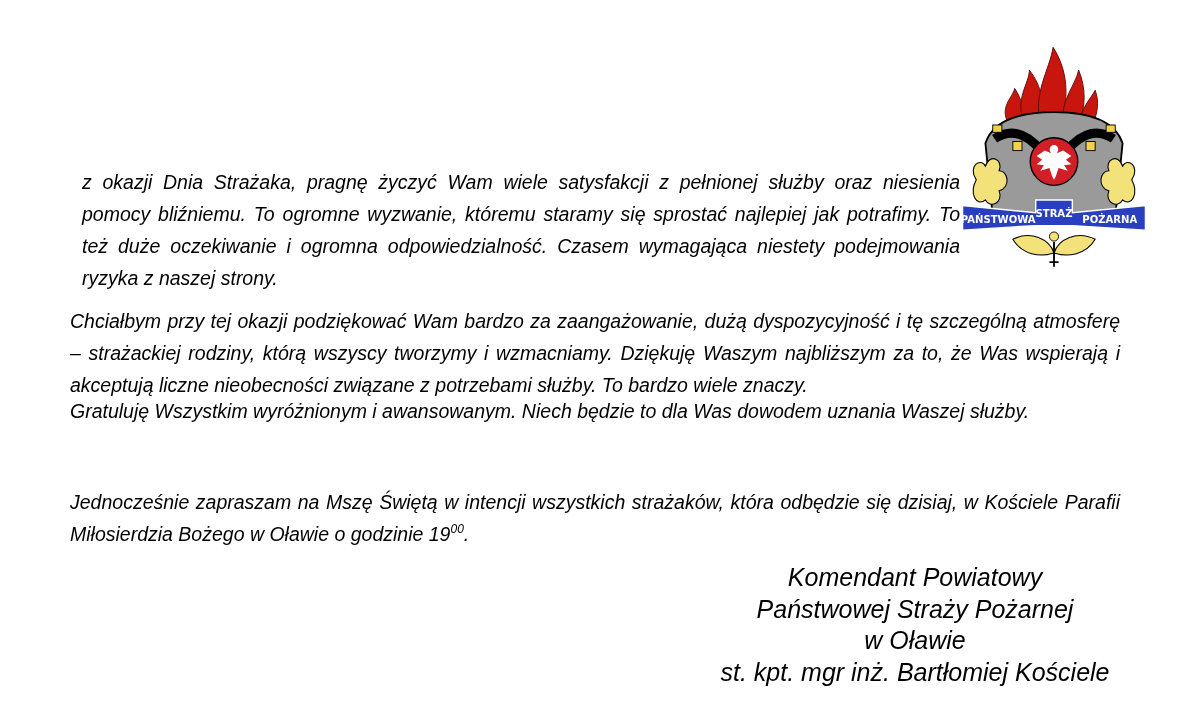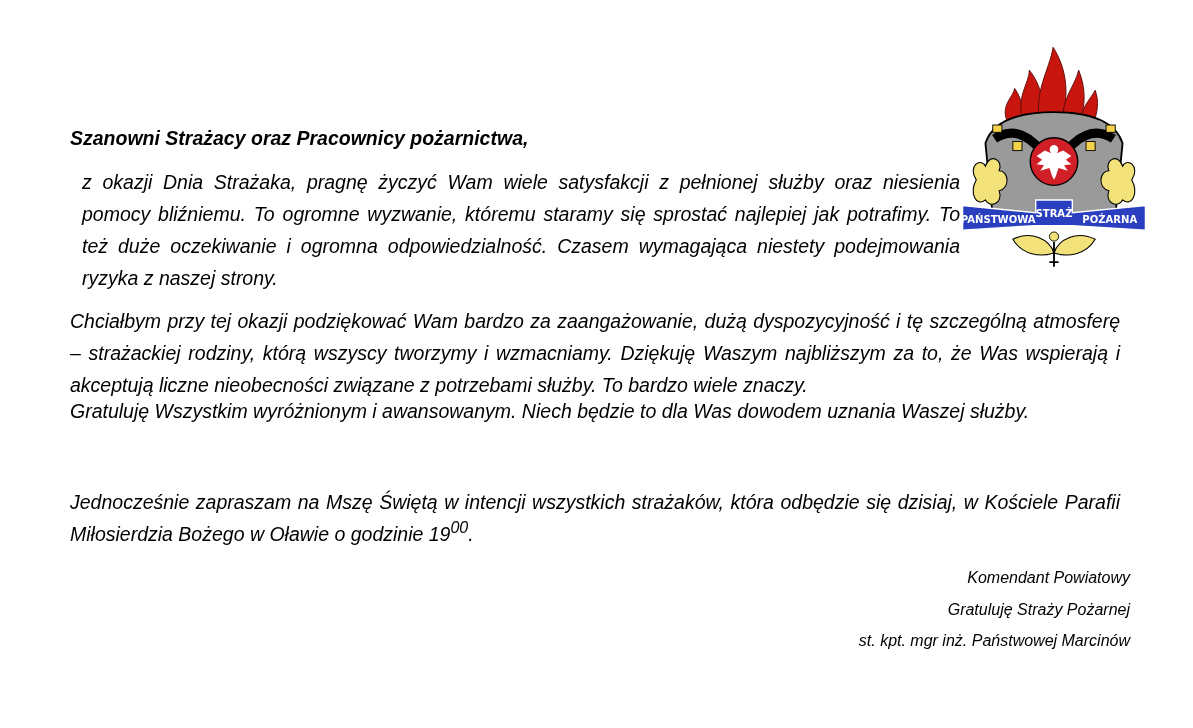--- a/index.html
+++ b/index.html
@@ -8,22 +8,22 @@
   .page { position:absolute; left:0; top:0; width:1193px; height:728px; }
   .logo { position:absolute; left:958px; top:38px; width:192px; height:238px; }
   .text { position:absolute; font-style:italic; font-size:19.5px; line-height:32px; }
   .greeting { left:70px; top:122px; font-weight:bold; }
   .p1 { left:82px; top:166px; width:878px; text-align:justify; text-align-last:left; }
   .full { left:70px; width:1050px; text-align:justify; text-align-last:left; }
   .p2 { top:305px; }
   .p3 { top:395px; }
   .p4 { top:486px; }
   p { margin:0; }
-  sup { font-size:16px; line-height:0; vertical-align:super; position:relative; top:-1px; }
-  .sig { position:absolute; left:700px; top:562px; width:430px; text-align:right; font-style:italic; font-size:16px; line-height:31.5px; }
+  sup { font-size:12px; line-height:0; vertical-align:super; position:relative; top:-1px; }
+  .sig { position:absolute; left:700px; top:562px; width:430px; text-align:center; font-style:italic; font-size:25px; line-height:31.5px; }
   .sig div { white-space:nowrap; }
 </style>
 </head>
 <body>
 
 <div class="page">
 
   <svg class="logo" viewBox="0 0 210 250" xmlns="http://www.w3.org/2000/svg">
 
     <g fill="#c8160f" stroke="#5a0a06" stroke-width="1">
@@ -55,29 +55,29 @@
     </g>
 
     <path d="M5 178 L85 186 L85 172 L125 172 L125 186 L205 178 L205 205 L125 200 L85 200 L5 205 Z" fill="#2a3fbf" stroke="#fff" stroke-width="1.5"></path>
     <text x="44" y="197" font-family="DejaVu Sans, sans-serif" font-size="11" font-weight="bold" fill="#fff" text-anchor="middle">PAŃSTWOWA</text>
     <text x="105" y="191" font-family="DejaVu Sans, sans-serif" font-size="11" font-weight="bold" fill="#fff" text-anchor="middle">STRAŻ</text>
     <text x="166" y="197" font-family="DejaVu Sans, sans-serif" font-size="11" font-weight="bold" fill="#fff" text-anchor="middle">POŻARNA</text>
     <circle cx="105" cy="212" r="5" fill="#f3e27a" stroke="#000"></circle>
     <path d="M100 240 L110 240 M105 218 L105 245" stroke="#000" stroke-width="2"></path>
   </svg>
 
-  <p class="text greeting">Szanowni Strażacy oraz Pracownicy pożarnictwa,</p>
 
   <p class="text p1">z okazji Dnia Strażaka, pragnę życzyć Wam wiele satysfakcji z pełnionej służby oraz niesienia pomocy bliźniemu. To ogromne wyzwanie, któremu staramy się sprostać najlepiej jak potrafimy. To też duże oczekiwanie i ogromna odpowiedzialność. Czasem wymagająca niestety podejmowania ryzyka z naszej strony.</p>
 
   <p class="text full p2">Chciałbym przy tej okazji podziękować Wam bardzo za zaangażowanie, dużą dyspozycyjność i tę szczególną atmosferę – strażackiej rodziny, którą wszyscy tworzymy i wzmacniamy. Dziękuję Waszym najbliższym za to, że Was wspierają i akceptują liczne nieobecności związane z potrzebami służby. To bardzo wiele znaczy.</p>
 
   <p class="text full p3">Gratuluję Wszystkim wyróżnionym i awansowanym. Niech będzie to dla Was dowodem uznania Waszej służby.</p>
 
   <p class="text full p4"><span>Jednocześnie zapraszam na Mszę Świętą w intencji wszystkich strażaków, która odbędzie się dzisiaj, w Kościele Parafii Miłosierdzia Bożego w Oławie o godzinie 19</span><sup>00</sup><span>.</span></p>
 
   <div class="sig">
     <div>Komendant Powiatowy</div>
-    <div>Gratuluję Straży Pożarnej</div>
-    <div>st. kpt. mgr inż. Państwowej Marcinów</div>
+    <div>Państwowej Straży Pożarnej</div>
+    <div>w Oławie</div>
+    <div>st. kpt. mgr inż. Bartłomiej Kościele</div>
   </div>
 
 </div>
 
 </body></html>

